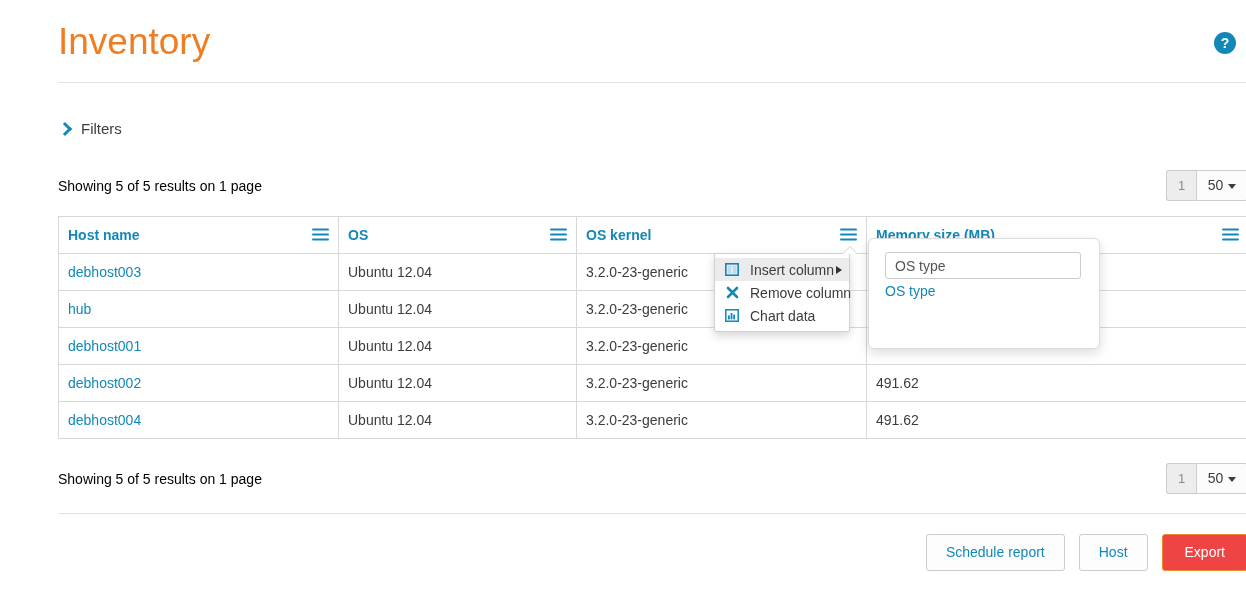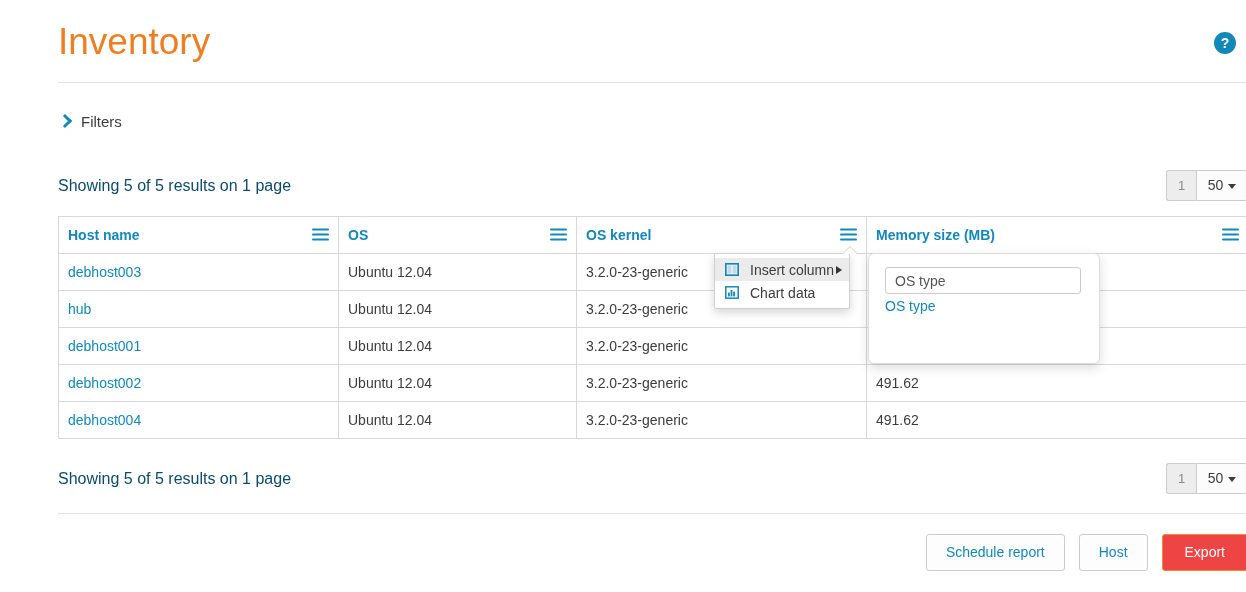--- a/index.html
+++ b/index.html
@@ -70,21 +70,21 @@
     background: #e3e3e3;
   }
 
   
   .filters-row {
     position: absolute;
     left: 40px;
     top: 113px;
     height: 24px;
     display: flex;
-    align-items: flex-start;
+    align-items: flex-end;
     cursor: pointer;
   }
   .chevron-right {
     width: 14px;
     height: 16px;
     margin-right: 9px;
     display: inline-block;
     position: relative;
   }
   .chevron-right::before {
@@ -106,22 +106,22 @@
   
   .results-bar {
     position: absolute;
     left: 40px;
     right: 16px;
     height: 32px;
   }
   .results-bar.top { top: 170px; }
   .results-bar.bottom { top: 463px; }
   .results-text {
-    font-size: 16px;
-    color: #0c4a6e;
+    font-size: 14px;
+    color: #000000;
     line-height: 32px;
   }
   .pager {
     position: absolute;
     right: 0px;
     top: 0px;
     display: flex;
     align-items: stretch;
     height: 31px;
     border-radius: 3px;
@@ -284,21 +284,21 @@
     width: 0; height: 0;
     border-top: 4.5px solid transparent;
     border-bottom: 4.5px solid transparent;
     border-left: 6px solid #333333;
   }
 
   
   .submenu-panel {
     position: absolute;
     left: 850px;
-    top: 253px;
+    top: 238px;
     width: 232px;
     height: 111px;
     background: #ffffff;
     border: 1px solid #dcdcdc;
     border-radius: 6px;
     box-shadow: 0 4px 12px rgba(0,0,0,0.14);
     padding: 13px 16px 12px 16px;
     z-index: 50;
   }
   .submenu-input {
@@ -480,20 +480,28 @@
           <rect x="0.8" y="0.8" width="12.4" height="11.4" fill="none" stroke="#1288b9" stroke-width="1.6"></rect>
           <rect x="2.6" y="2.6" width="3.5" height="7.8" fill="#bcdced"></rect>
           <rect x="7.9" y="2.6" width="3.5" height="7.8" fill="#bcdced"></rect>
         </svg>
       </span>
       <span>Insert column</span>
       <span class="submenu-arrow"></span>
     </div>
     <div class="ctx-item">
       <span class="ctx-ico">
+        <svg width="13" height="13" viewBox="0 0 13 13" aria-hidden="true">
+          <path d="M2 2 L11 11 M11 2 L2 11" stroke="#1288b9" stroke-width="2.6" stroke-linecap="round"></path>
+        </svg>
+      </span>
+      <span>Remove column</span>
+    </div>
+    <div class="ctx-item">
+      <span class="ctx-ico">
         <svg width="14" height="13" viewBox="0 0 14 13" aria-hidden="true">
           <rect x="0.8" y="0.8" width="12.4" height="11.4" fill="none" stroke="#1288b9" stroke-width="1.5"></rect>
           <rect x="3" y="6.5" width="1.8" height="3.9" fill="#1288b9"></rect>
           <rect x="5.6" y="4" width="1.8" height="6.4" fill="#1288b9"></rect>
           <rect x="8.2" y="5.6" width="1.8" height="4.8" fill="#1288b9"></rect>
         </svg>
       </span>
       <span>Chart data</span>
     </div>
   </div>

